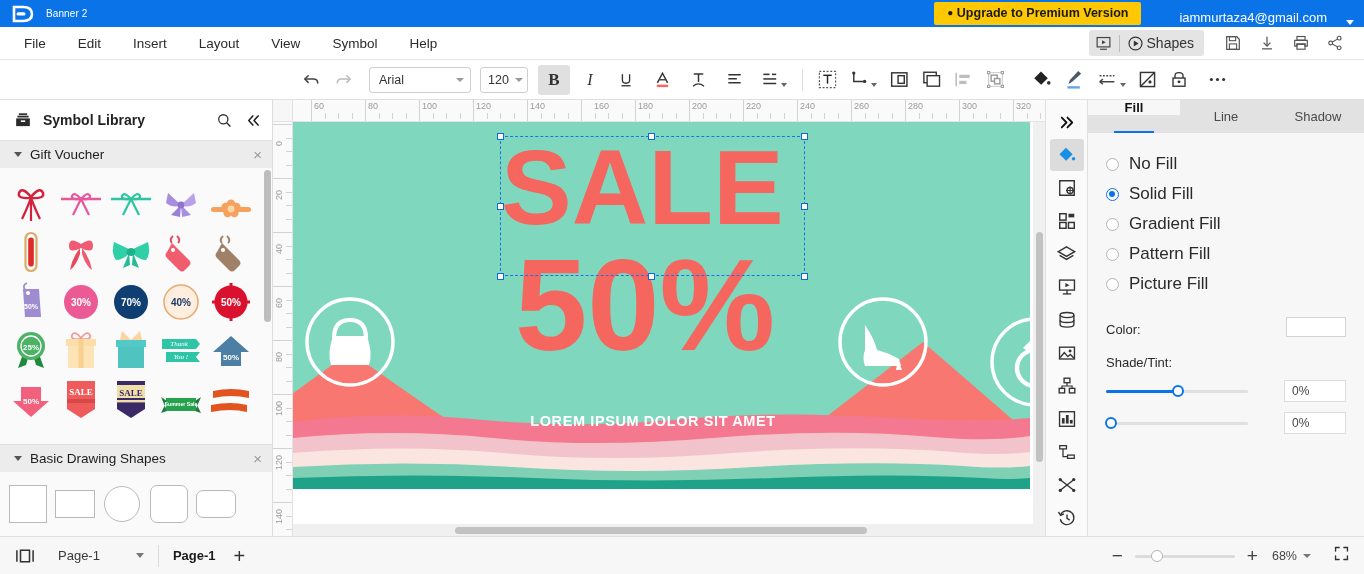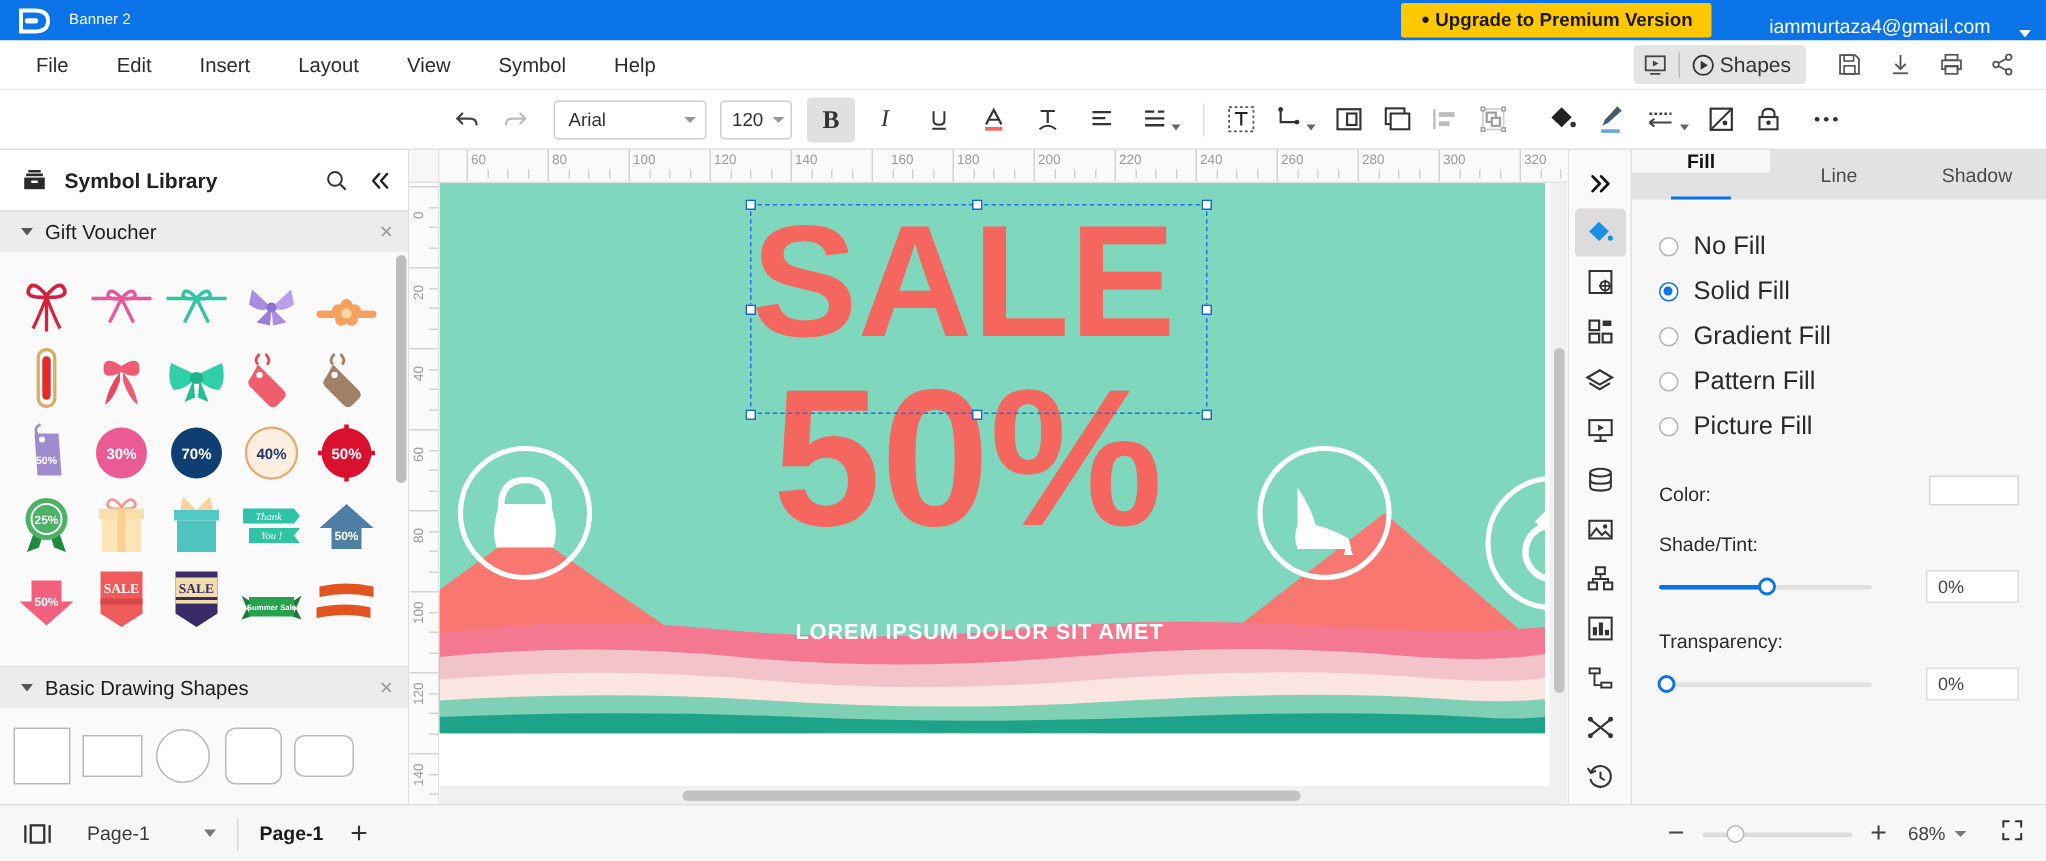--- a/index.html
+++ b/index.html
@@ -1018,21 +1018,20 @@
         <div class="slider-lbl">Shade/Tint:</div>
         <div class="slider-row">
           <span class="slider">
             <span class="slider-track"></span>
             <span class="slider-fill" style="width:72px;"></span>
             <span class="slider-knob" style="left:66px;"></span>
           </span>
           <span class="num-box">0%</span>
         </div>
 
-        <div class="slider-lbl">Transparency:</div>
         <div class="slider-row">
           <span class="slider">
             <span class="slider-track"></span>
             <span class="slider-fill" style="width:0px;"></span>
             <span class="slider-knob" style="left:-1px;"></span>
           </span>
           <span class="num-box">0%</span>
         </div>
       </div>
     </div>

